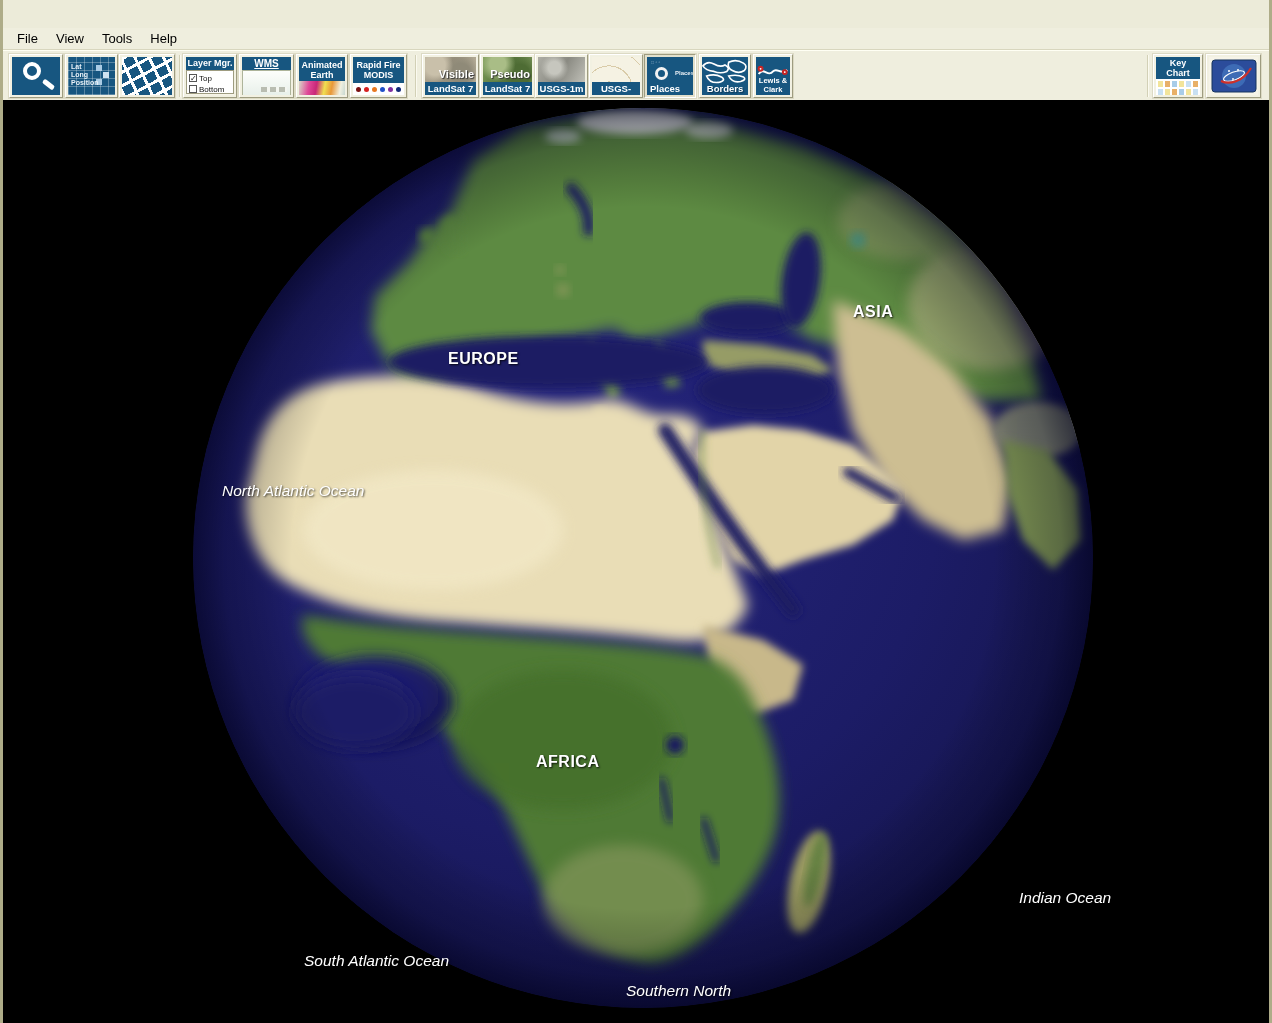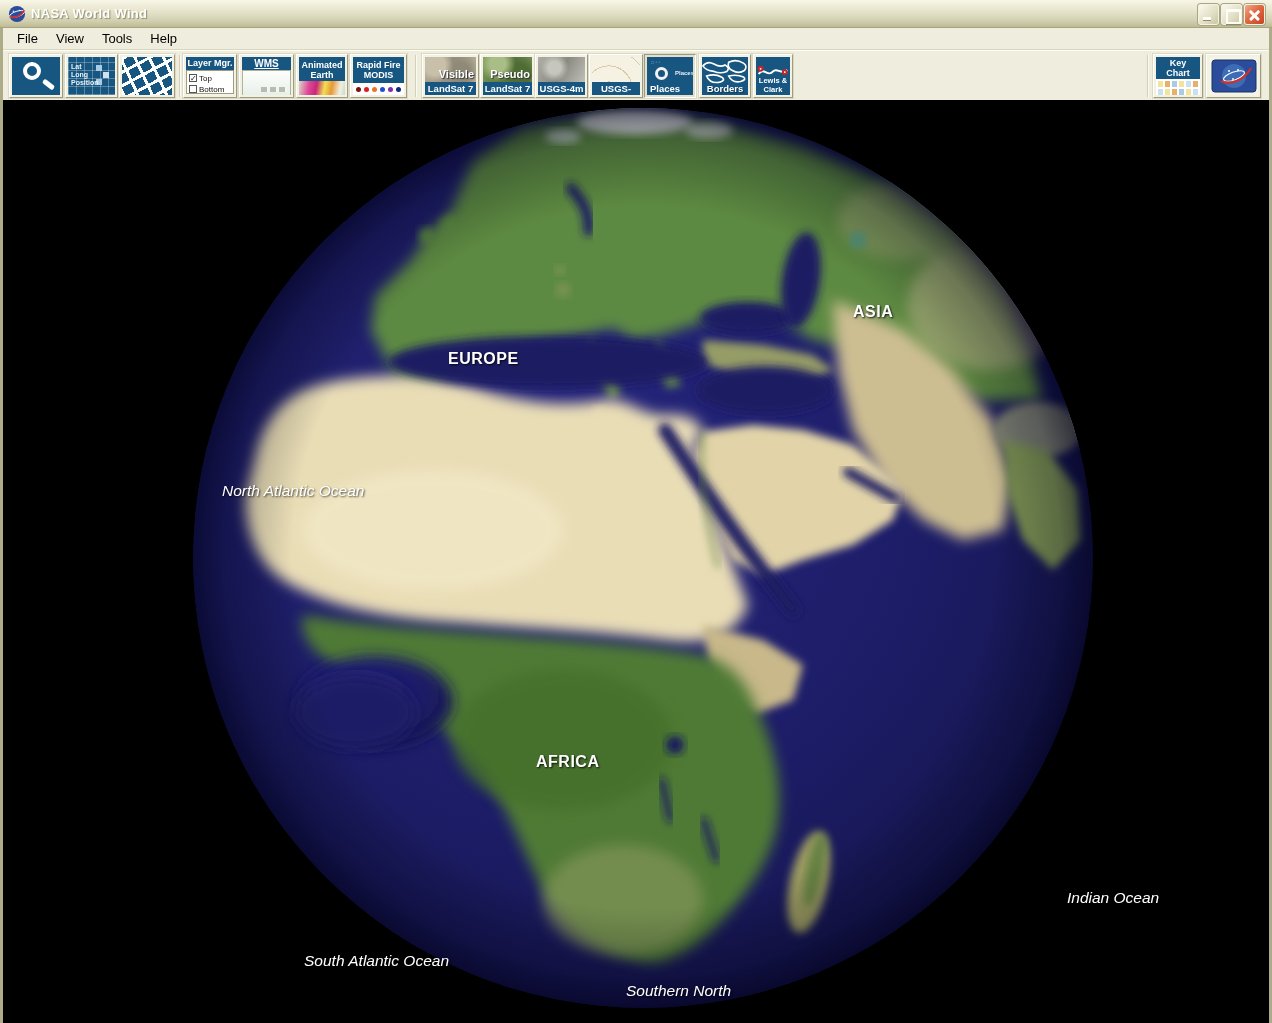--- a/index.html
+++ b/index.html
@@ -130,43 +130,28 @@
 
   
   .viewport { position:absolute; left:0; top:100px; width:1266px; height:923px; background:#000; }
   .globe-svg { position:absolute; left:0; top:0; }
   .glabel { position:absolute; color:#fff; white-space:nowrap; }
   .glabel.continent { font-weight:bold; font-size:16px; letter-spacing:.5px;
     text-shadow:1px 1px 2px rgba(0,0,0,.85); }
   .glabel.ocean { font-style:italic; font-size:15.5px; text-shadow:1px 1px 2px rgba(0,0,0,.7); }
   .lb-asia{left:850px;top:203px;} .lb-europe{left:445px;top:250px;}
   .lb-africa{left:533px;top:653px;} .lb-natl{left:219px;top:382px;}
-  .lb-satl{left:301px;top:852px;} .lb-indian{left:1016px;top:789px;margin-left:48px;}
+  .lb-satl{left:301px;top:852px;} .lb-indian{left:1016px;top:789px;}
   .lb-southern{left:623px;top:882px;}
 </style>
 </head>
 <body>
 
 <div class="window">
 
-  <div class="titlebar">
-    <svg class="title-icon" viewBox="0 0 20 20">
-      <circle cx="10" cy="10" r="9" fill="#2B4C9B"></circle>
-      <ellipse cx="10" cy="10" rx="8.5" ry="3" fill="none" stroke="#fff" stroke-width="1" transform="rotate(-18 10 10)"></ellipse>
-      <path d="M2,13 C7,15 14,13 18,6" fill="none" stroke="#D03028" stroke-width="1.8"></path>
-      <circle cx="6" cy="7" r="0.8" fill="#fff"></circle>
-        <circle cx="13" cy="6" r="0.8" fill="#fff"></circle>
-    </svg>
-    <span class="title-text">NASA World Wind</span>
-    <div class="winbtns">
-      <div class="wbtn min"></div>
-      <div class="wbtn max"></div>
-      <div class="wbtn close"></div>
-    </div>
-  </div>
 
   <div class="menubar">
     <span class="menu-item">File</span>
     <span class="menu-item">View</span>
     <span class="menu-item">Tools</span>
     <span class="menu-item">Help</span>
   </div>
 
   <div class="toolbar">
     <div class="tb-sep" style="left:176px"></div>
@@ -254,21 +239,21 @@
     <div class="tbtn" style="left:477px;width:55px">
       <div class="face">
         <div class="thumb t-pseudo"></div>
         <span class="overlay-lbl">Pseudo</span>
         <div class="lsbar">LandSat 7</div>
       </div>
     </div>
     <div class="tbtn" style="left:532px;width:53px">
       <div class="face">
         <div class="thumb t-usgs1m"></div>
-        <div class="lsbar">USGS-4m</div>
+        <div class="lsbar">USGS-1m</div>
       </div>
     </div>
     <div class="tbtn" style="left:586px;width:54px">
       <div class="face">
         <div class="thumb t-topo"></div>
         <div class="lsbar">USGS-Topo</div>
       </div>
     </div>
     <div class="tbtn pressed" style="left:641px;width:52px">
       <div class="face">

